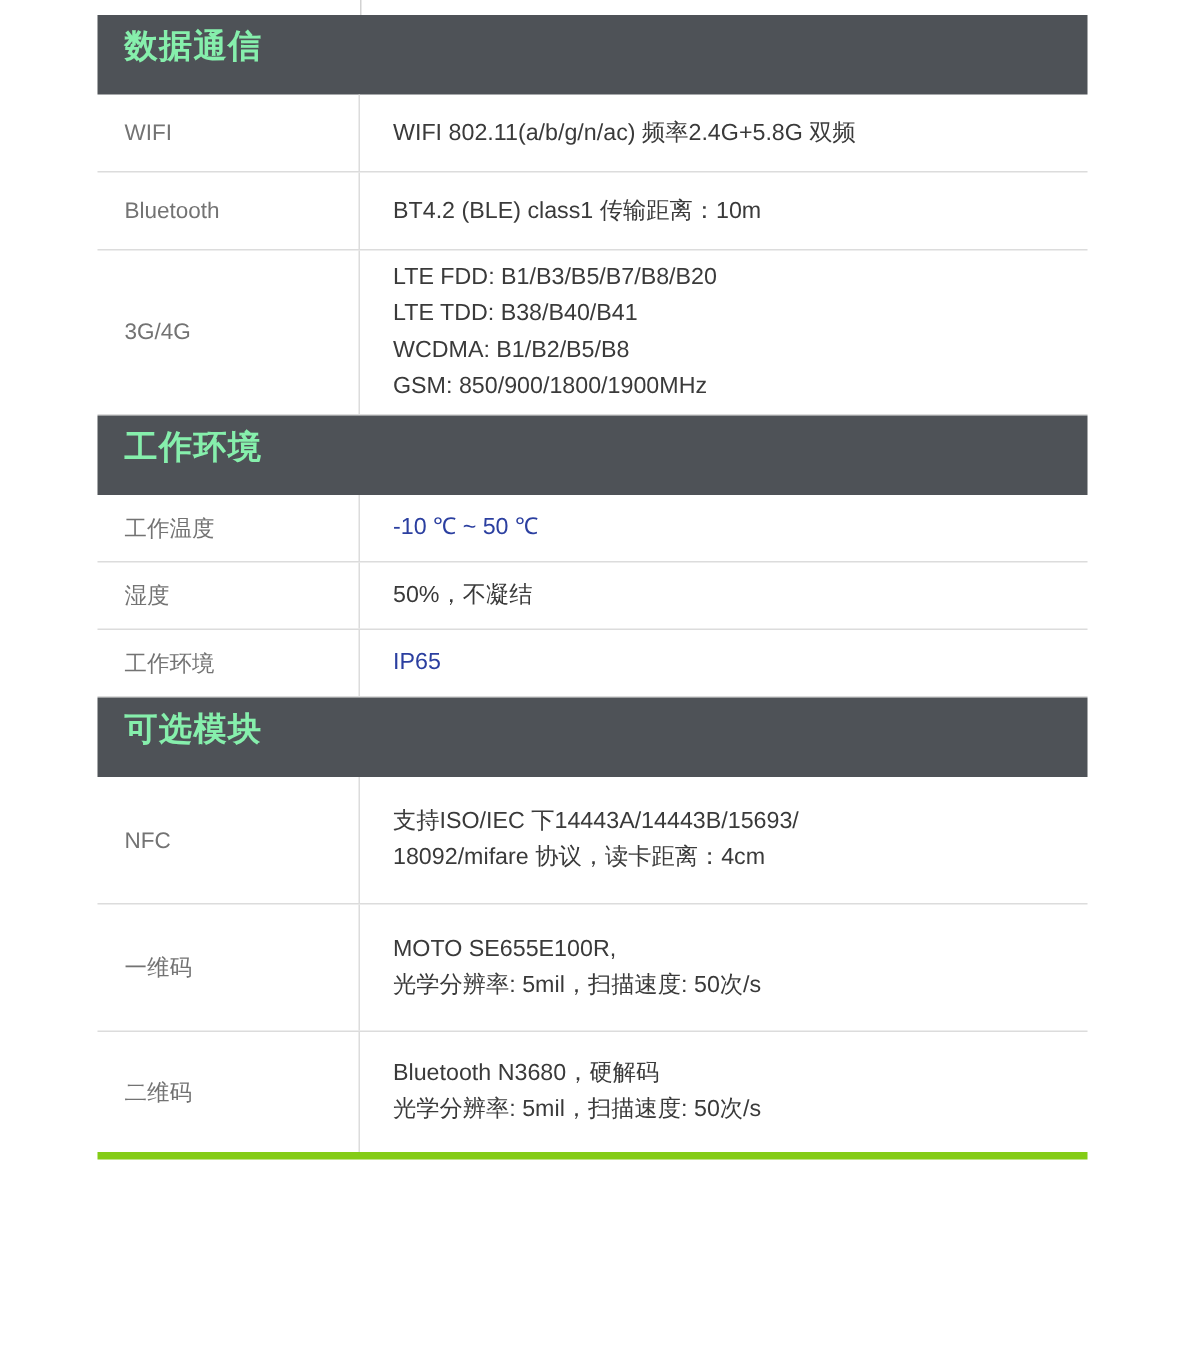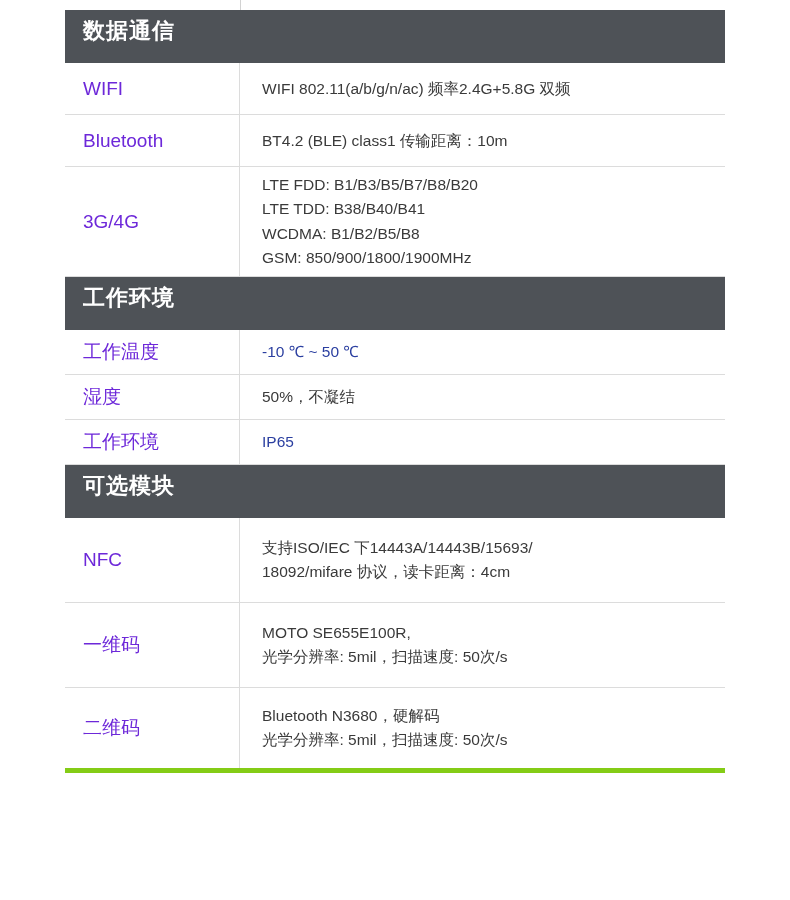--- a/index.html
+++ b/index.html
@@ -30,21 +30,21 @@
     background: #d2d2d2;
   }
   .spec-table {
     position: absolute;
     left: 65px;
     top: 10px;
     width: 660px;
   }
   .section-head {
     background: #4e5257;
-    color: #ffffff;
+    color: #86efac;
     font-size: 22px;
     font-weight: bold;
     letter-spacing: 1px;
     padding: 12px 0 24px 18px;
     box-sizing: border-box;
     height: 53px;
     display: flex;
     align-items: center;
   }
   .row {
@@ -55,22 +55,22 @@
   .row:last-child {
     border-bottom: 5px solid #84cc16;
   }
   .cell-label {
     width: 175px;
     min-width: 175px;
     box-sizing: border-box;
     padding: 0 0 0 18px;
     display: flex;
     align-items: center;
-    font-size: 19px;
-    color: #6d28d9;
+    font-size: 15px;
+    color: #737373;
     border-right: 1px solid #dcdcdc;
   }
   .cell-value {
     flex: 1;
     box-sizing: border-box;
     padding: 14px 10px 14px 22px;
     display: flex;
     flex-direction: column;
     justify-content: center;
     font-size: 15.5px;

